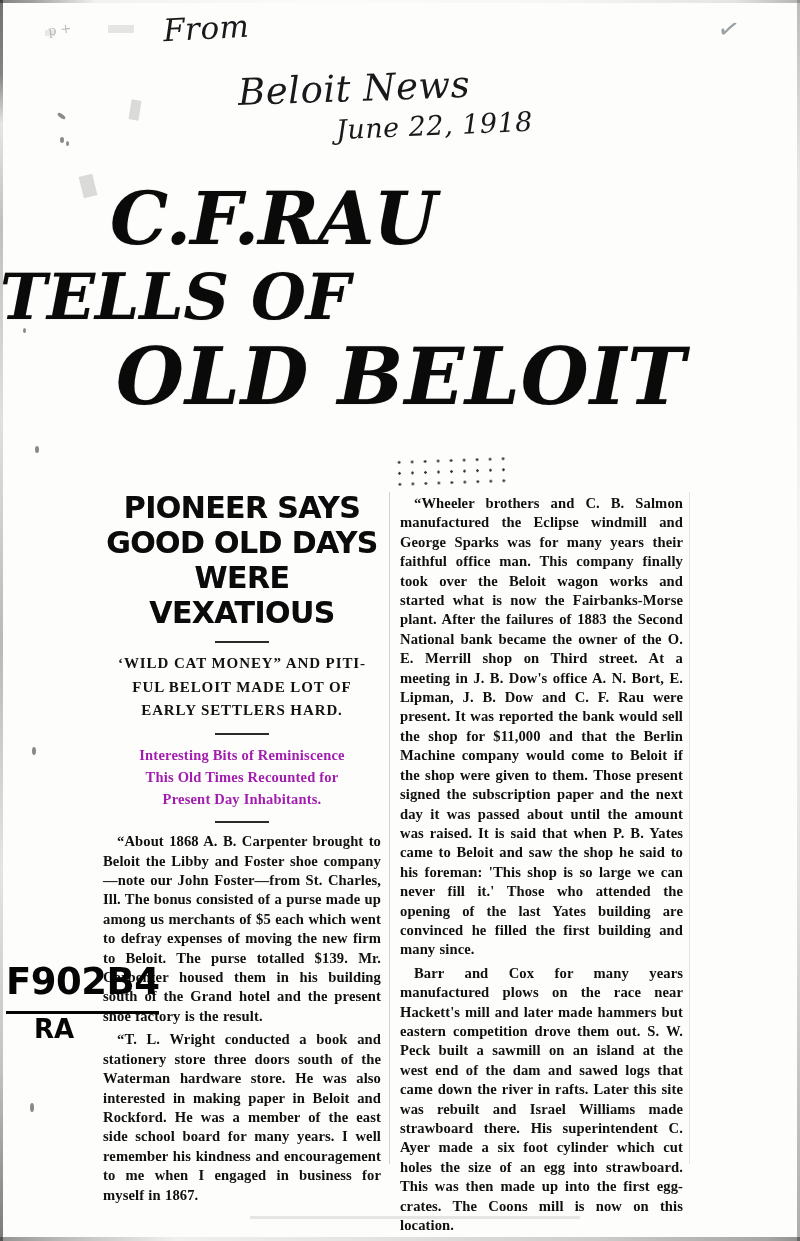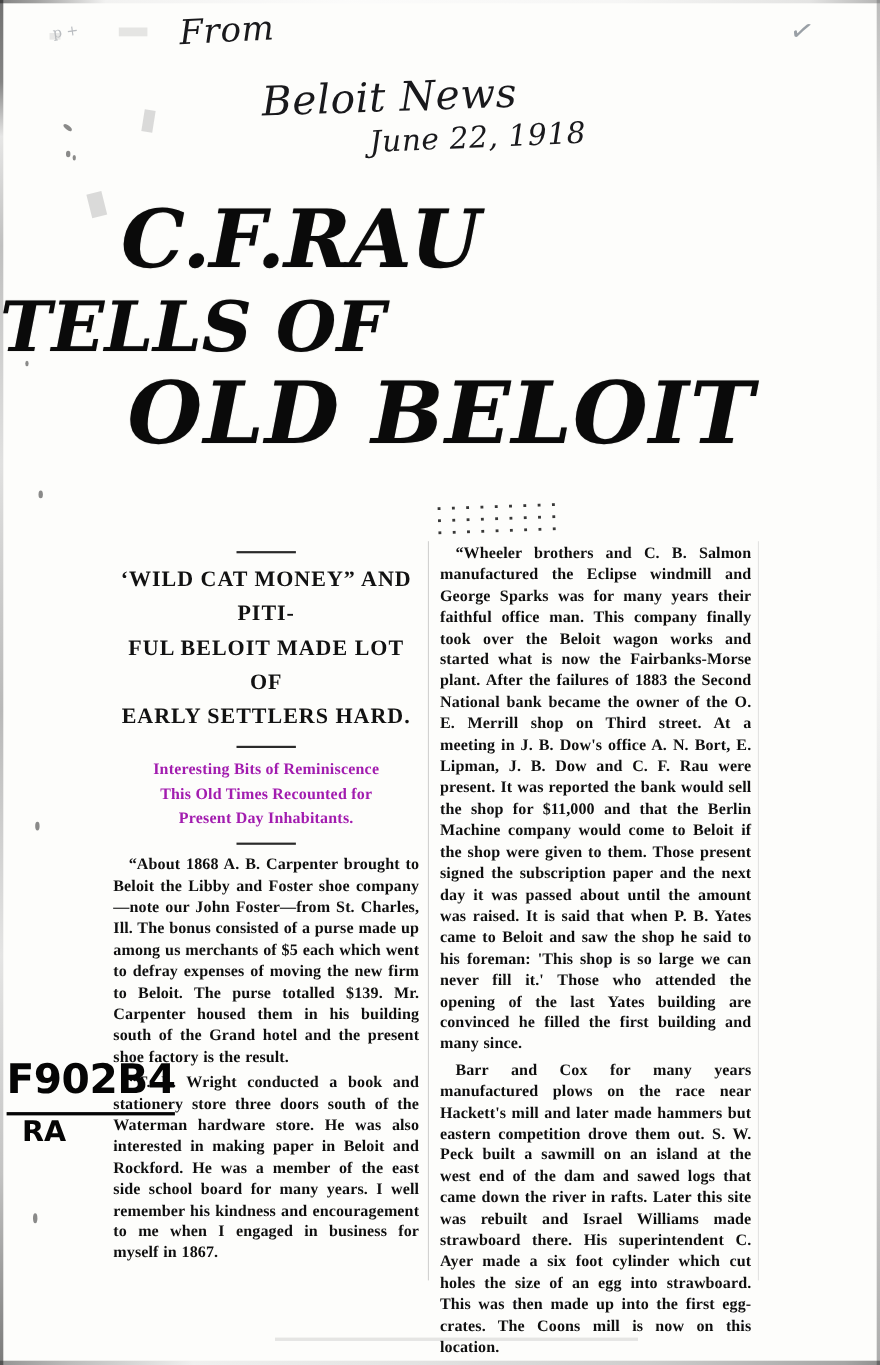--- a/index.html
+++ b/index.html
@@ -109,21 +109,21 @@
     letter-spacing: -.5px;
     line-height: 1;
     border-bottom: 3px solid #050505;
     padding-bottom: 11px;
     display: inline-block;
   }
   #catalog .cat-sub {
     font-size: 26px;
     font-weight: 700;
     line-height: 1.05;
-    margin-left: 14px;
+    margin-left: 28px;
     display: block;
     margin-top: 2px;
   }
 
   
   #headline {
     position: absolute;
     left: 0; top: 183px;
     width: 800px;
   }
@@ -209,21 +209,21 @@
   .rule-short {
     width: 54px;
     height: 2px;
     background: #2a2a2a;
     margin: 11px auto 9px auto;
   }
 
   .deck-sub {
     font-family: "Liberation Serif", serif;
     font-weight: 700;
-    font-size: 20px;
+    font-size: 15px;
     line-height: 1.55;
     letter-spacing: .9px;
     color: #121212;
     text-align: center;
   }
 
   .deck-sub2 {
     font-family: "Liberation Serif", serif;
     font-weight: 700;
     font-size: 14.5px;
@@ -294,20 +294,25 @@
 
   <div class="dotpattern"></div>
 
   <div class="col-rule"></div>
   <div class="col-rule-2"></div>
 
   <div id="cols">
 
     <div class="col" id="col-left">
 
+      <div class="deck-main">
+        <div class="dk-l1">PIONEER SAYS</div>
+        <div class="dk-l2">GOOD OLD DAYS</div>
+        <div class="dk-l3">WERE VEXATIOUS</div>
+      </div>
 
       <div class="rule-short"></div>
 
       <div class="deck-sub">
         <div>‘WILD CAT MONEY” AND PITI-</div>
         <div>FUL BELOIT MADE LOT OF</div>
         <div>EARLY SETTLERS HARD.</div>
       </div>
 
       <div class="rule-short"></div>

